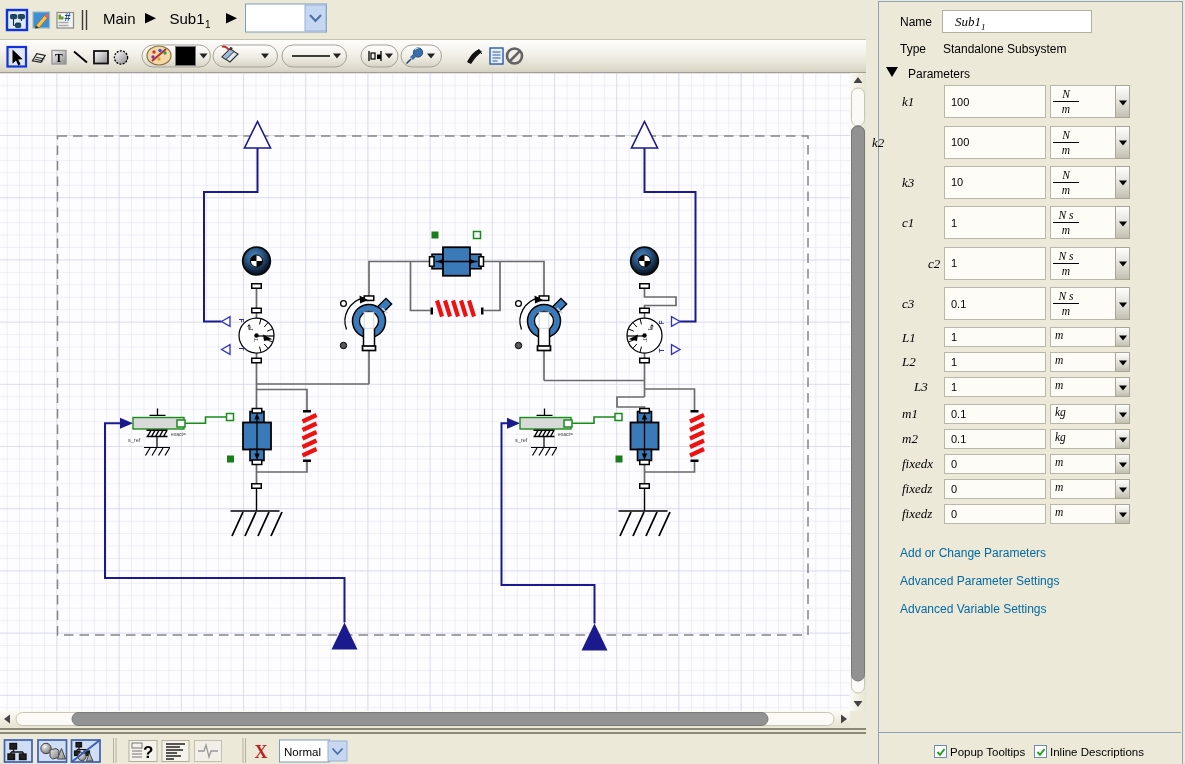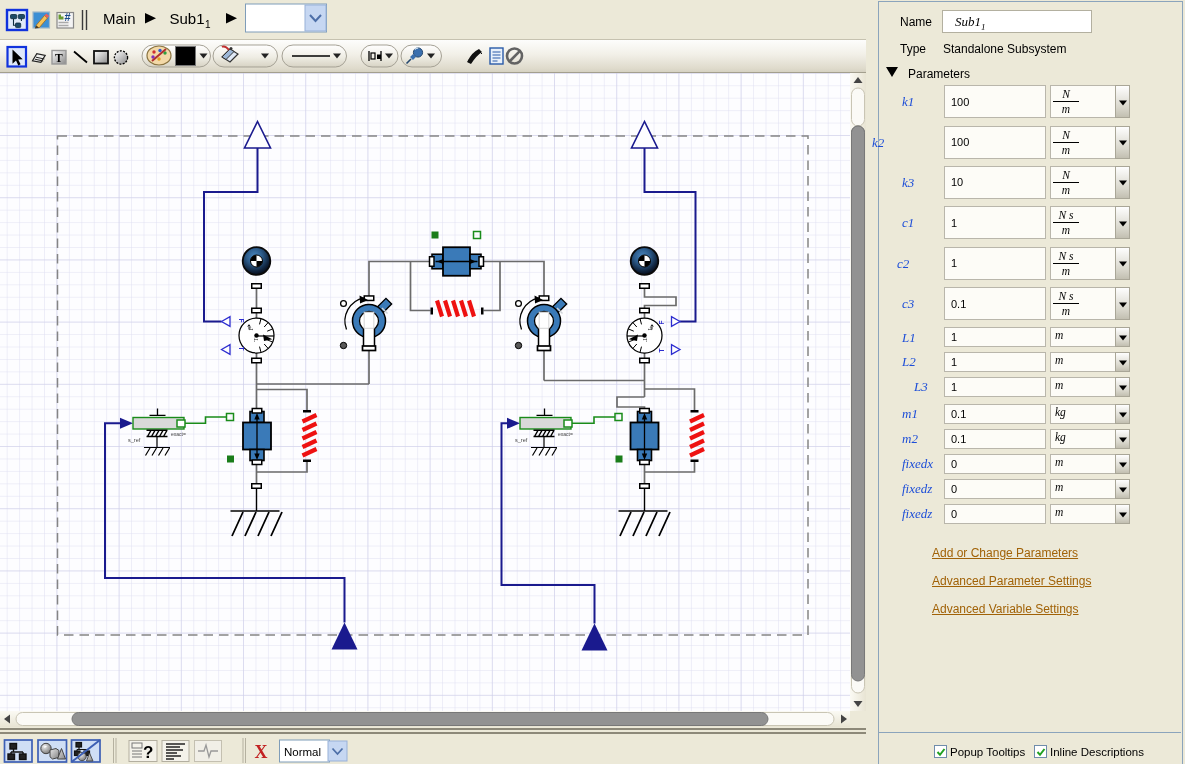--- a/index.html
+++ b/index.html
@@ -9,31 +9,31 @@
 #tb2{left:0;top:40px;width:866px;height:32px;background:linear-gradient(to bottom,#fdfdfc 0%,#f2f0e8 45%,#dedacb 90%,#d6d2c2 100%);border-bottom:1px solid #a39f8e;}
 #canvas{left:0;top:73px;width:850px;height:638px;background:#fdfdff;}
 #vsb{left:850px;top:73px;width:16px;height:638px;background:linear-gradient(to right,#fbfaf4,#e8e4d3);}
 #hsb{left:0;top:711px;width:850px;height:16px;background:linear-gradient(to bottom,#fbfaf4,#e8e4d3);}
 #corner{left:850px;top:711px;width:16px;height:16px;background:#ece9d8;}
 #btb{left:0;top:723px;width:866px;height:41px;}
 #rightpane{left:866px;top:0;width:319px;height:764px;background:#ece9d8;}
 #panelbox{left:877.5px;top:1px;width:303px;height:800px;border:1.5px solid #8ba4bc;background:#ece9d8;}
 .ibox{position:absolute;border:1px solid #b3b0a0;background:#fff;}
 .lbl{position:absolute;font-size:12px;color:#000;}
-.pname{position:absolute;font-family:"Liberation Serif",serif;font-style:italic;font-size:13px;color:#1d4ed8;}
+.pname{position:absolute;font-family:"Liberation Serif",serif;font-style:italic;font-size:13px;color:#000000;}
 .pval{position:absolute;border:1px solid #b9b6ab;background:#fdfcf7;font-size:11px;color:#000;}
 .pval span{position:absolute;left:6px;top:50%;transform:translateY(-50%);}
 .unit{position:absolute;border:1px solid #b9b6ab;background:#fdfcf7;}
 .ubtn{position:absolute;border:1px solid #a9a697;background:linear-gradient(to bottom,#fefefe,#d8d6cb 70%,#c2bfb1);}
 .ubtn:after{content:"";position:absolute;left:50%;top:50%;transform:translate(-50%,-30%);border-left:4px solid transparent;border-right:4px solid transparent;border-top:5px solid #000;}
 .frac{position:absolute;font-family:"Liberation Serif",serif;font-style:italic;font-size:11.5px;text-align:center;line-height:1.05;}
 .frac .top{border-bottom:1px solid #000;padding:0 2px 1px 2px;}
 .frac .bot{padding-top:1px;}
 .sunit{position:absolute;font-family:"Liberation Serif",serif;font-style:italic;font-size:11.5px;}
-.link{position:absolute;font-size:12px;color:#a16207;text-decoration:underline;margin-left:32px;}
+.link{position:absolute;font-size:12px;color:#0369a1;}
 .cb{position:absolute;width:11px;height:11px;background:#fff;border:1px solid #6f8cab;}
 .cb svg{position:absolute;left:0;top:0;}
 .cblbl{position:absolute;font-size:11.5px;color:#000;}
 </style>
 </head>
 <body>
 <div class="abs" id="canvas">
 <svg width="850" height="638" viewBox="0 73 850 638">
 <defs>
 <pattern id="gmin" width="12.44" height="12.44" patternUnits="userSpaceOnUse" patternTransform="translate(7.64,11.6)">
@@ -442,21 +442,21 @@
 <div class="pname" style="left:902px;top:215.0px;">c1</div>
 <div class="pval" style="left:944px;top:206.0px;width:100px;height:31px;">
     <span>1</span>
   </div>
 <div class="unit" style="left:1050px;top:206.0px;width:64px;height:31px;"></div>
 <div class="frac" style="left:1053px;top:209.0px;width:26px;">
     <div class="top">N s</div>
     <div class="bot">m</div>
   </div>
 <div class="ubtn" style="left:1115px;top:206.0px;width:13px;height:31px;"></div>
-<div class="pname" style="left:897px;top:255.9px;">c2</div>
+<div class="pname" style="left:928px;top:255.9px;">c2</div>
 <div class="pval" style="left:944px;top:246.9px;width:100px;height:31px;">
     <span>1</span>
   </div>
 <div class="unit" style="left:1050px;top:246.9px;width:64px;height:31px;"></div>
 <div class="frac" style="left:1053px;top:249.9px;width:26px;">
     <div class="top">N s</div>
     <div class="bot">m</div>
   </div>
 <div class="ubtn" style="left:1115px;top:246.9px;width:13px;height:31px;"></div>
 <div class="pname" style="left:902px;top:296.1px;">c3</div>

